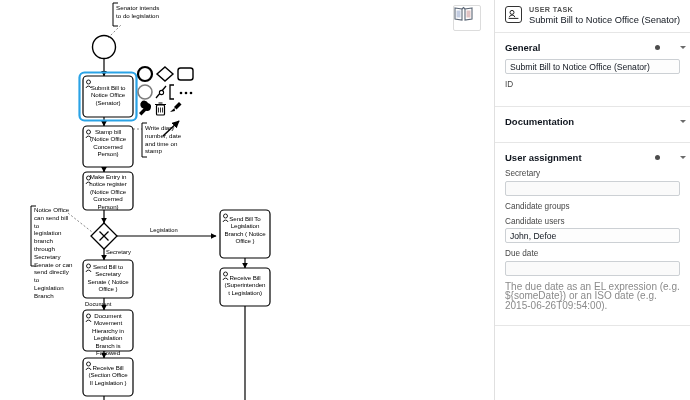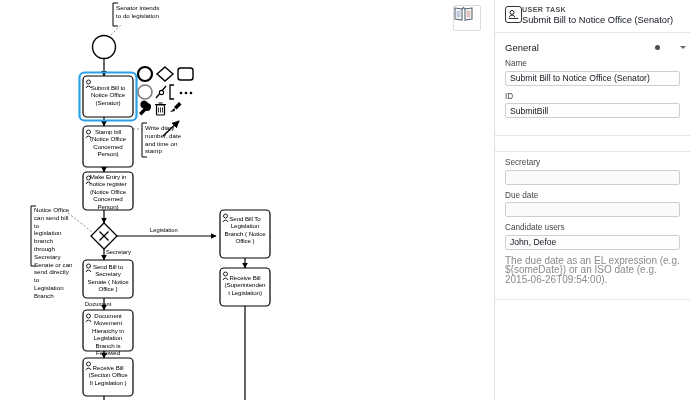--- a/index.html
+++ b/index.html
@@ -62,21 +62,21 @@
 
   
   #props {
     position:absolute; left:495px; top:0; width:195px; height:400px;
     background:#fff;
     overflow:hidden;
     font-size:9px;
     color:#333;
   }
   .panel-header {
-    display:flex; align-items:flex-start; 
+    display:flex; align-items:flex-start; gap:7px;
     padding:5px 8px 6px 10px;
     border-bottom:1px solid #e6e6e6;
   }
   .pheader-icon {
     flex:0 0 auto;
     width:17px; height:17px;
     border:1.3px solid #333; border-radius:3px;
     background:#fff;
     display:flex; align-items:center; justify-content:center;
     margin-top:1px;
@@ -93,21 +93,21 @@
 
   .group {
     border-bottom:1px solid #e6e6e6;
     padding:6px 10px 9px 10px;
   }
   .group-head {
     display:flex; align-items:center;
     height:17px; margin-bottom:3px;
   }
   .group-title {
-    font-size:9.5px; font-weight:normal; color:#10161f; flex:1;
+    font-size:9.5px; font-weight:bold; color:#10161f; flex:1;
   }
   .dot {
     width:5px; height:5px; border-radius:50%; background:#4d4d4d;
     margin-right:14px;
   }
   .chev {
     width:0; height:0;
     border-left:3.4px solid transparent;
     border-right:3.4px solid transparent;
     border-top:3.8px solid #6b6b6b;
@@ -318,48 +318,56 @@
     </div>
   </div>
 
   <div class="group">
     <div class="group-head">
       <span class="group-title">General</span>
       <span class="dot"></span>
       <span class="chev"></span>
     </div>
     <div class="field">
-      <label class="flabel">Name</label>
       <input class="finput" value="Submit Bill to Notice Office (Senator)" style="">
     </div>
     <div class="field">
       <label class="flabel">ID</label>
-      <input class="finput" value="SubmitBill" style="">
     </div>
   </div>
 
   <div class="group">
+    <div class="group-head">
+      <span class="group-title">Documentation</span>
+      <span class="chev"></span>
+    </div>
   </div>
 
   <div class="group">
+    <div class="group-head">
+      <span class="group-title">User assignment</span>
+      <span class="dot"></span>
+      <span class="chev"></span>
+    </div>
 
     <div class="field">
       <label class="flabel">Secretary</label>
       <input class="finput empty" value="" style="">
     </div>
 
     <div class="field">
+      <label class="flabel">Candidate groups</label>
+    </div>
+
+    <div class="field">
+      <label class="flabel">Candidate users</label>
+      <input class="finput" value="John, Defoe" style="">
     </div>
 
     <div class="field">
       <label class="flabel">Due date</label>
       <input class="finput empty" value="" style="">
     </div>
 
-    <div class="field">
-      <label class="flabel">Candidate users</label>
-      <input class="finput" value="John, Defoe" style="">
-    </div>
-
     <div class="fhint">The due date as an EL expression (e.g. ${someDate}) or an ISO date (e.g. 2015-06-26T09:54:00).</div>
 
   </div>
 </div>
 
 </body></html>

